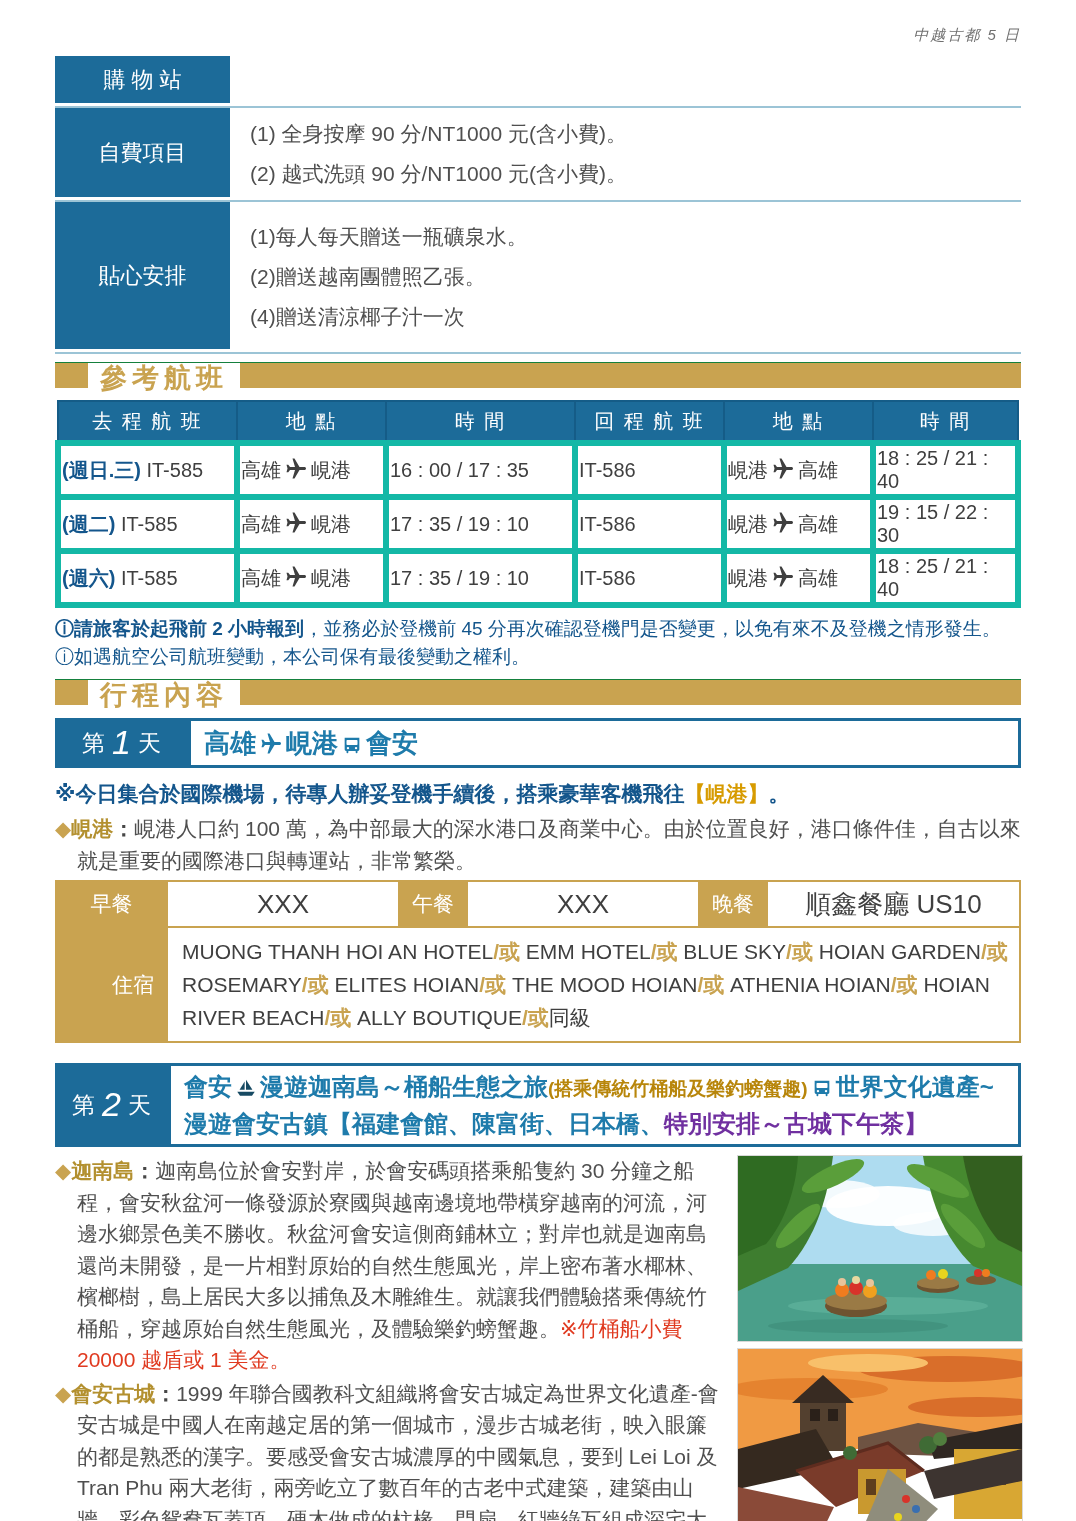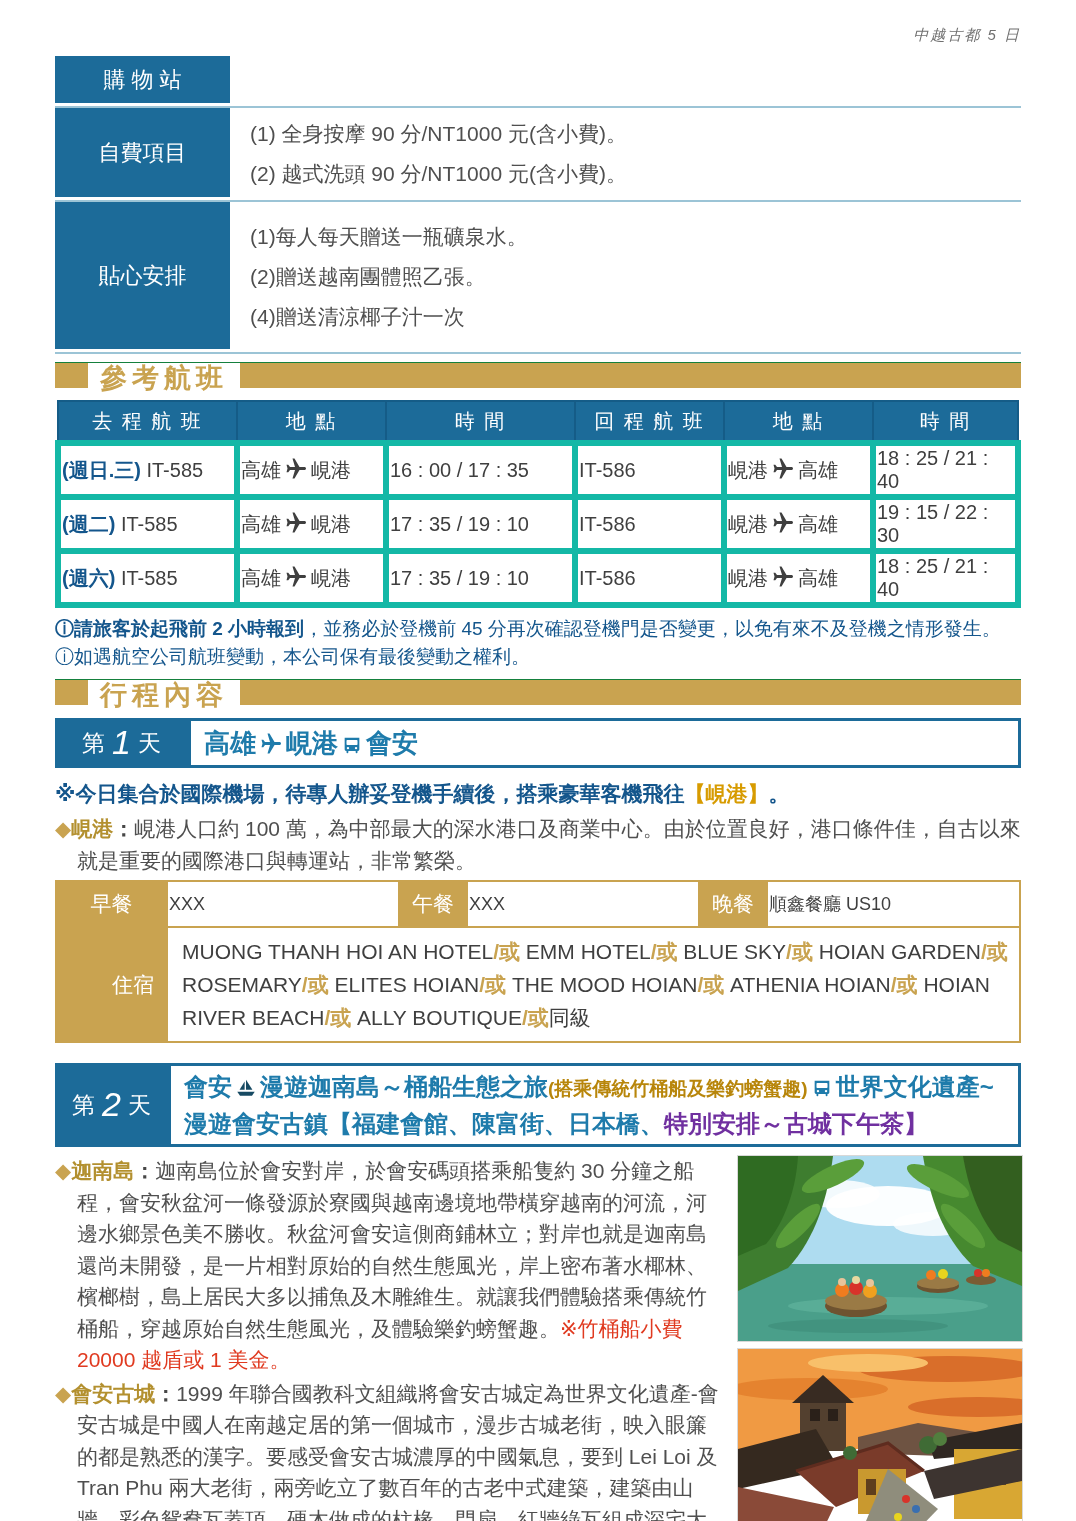--- a/index.html
+++ b/index.html
@@ -59,21 +59,21 @@
   .d1 .day-title{ font-size:26px; }
   .d2 .day-box{ width:113px; height:84px; }
   .d2 .day-title{ font-size:24px; line-height:35px; }
   
   .remark{ margin:10px 0 4px 0; font-size:21px; line-height:31px; }
   .para{ font-size:21px; line-height:31.5px; padding-left:22px; text-indent:-22px; margin:2px 0; }
   
   .meal-table{ width:100%; margin-top:4px; }
   .meal-table td{ border:2px solid #c9a350; }
   .mlabel{ background:#c9a350; color:#fff; font-size:21px; text-align:center; width:64px; height:42px;}
-  .mval{ text-align:left; font-size:18px; color:#3f3f3f; }
+  .mval{ text-align:center; font-size:26px; color:#3f3f3f; }
   .lodge{ font-size:21px; color:#3f3f3f; line-height:33px; padding:7px 10px 7px 14px; }
   .lodge-label{ height:100px;padding-left:44px; }
   
   .day2-content{ margin-top:8px; }
   .photo-col{ float:right; width:284px; margin-left:12px; }
   .photo{ display:block; margin-bottom:6px; border:1px solid #d8d8d8; }
   
   .s-em-red{ color:#e8391c; font-weight:bold; font-style:italic; }
   .s-red{ color:#e03a20; }
   .s-gold{ color:#c9a350; font-weight:bold; }

